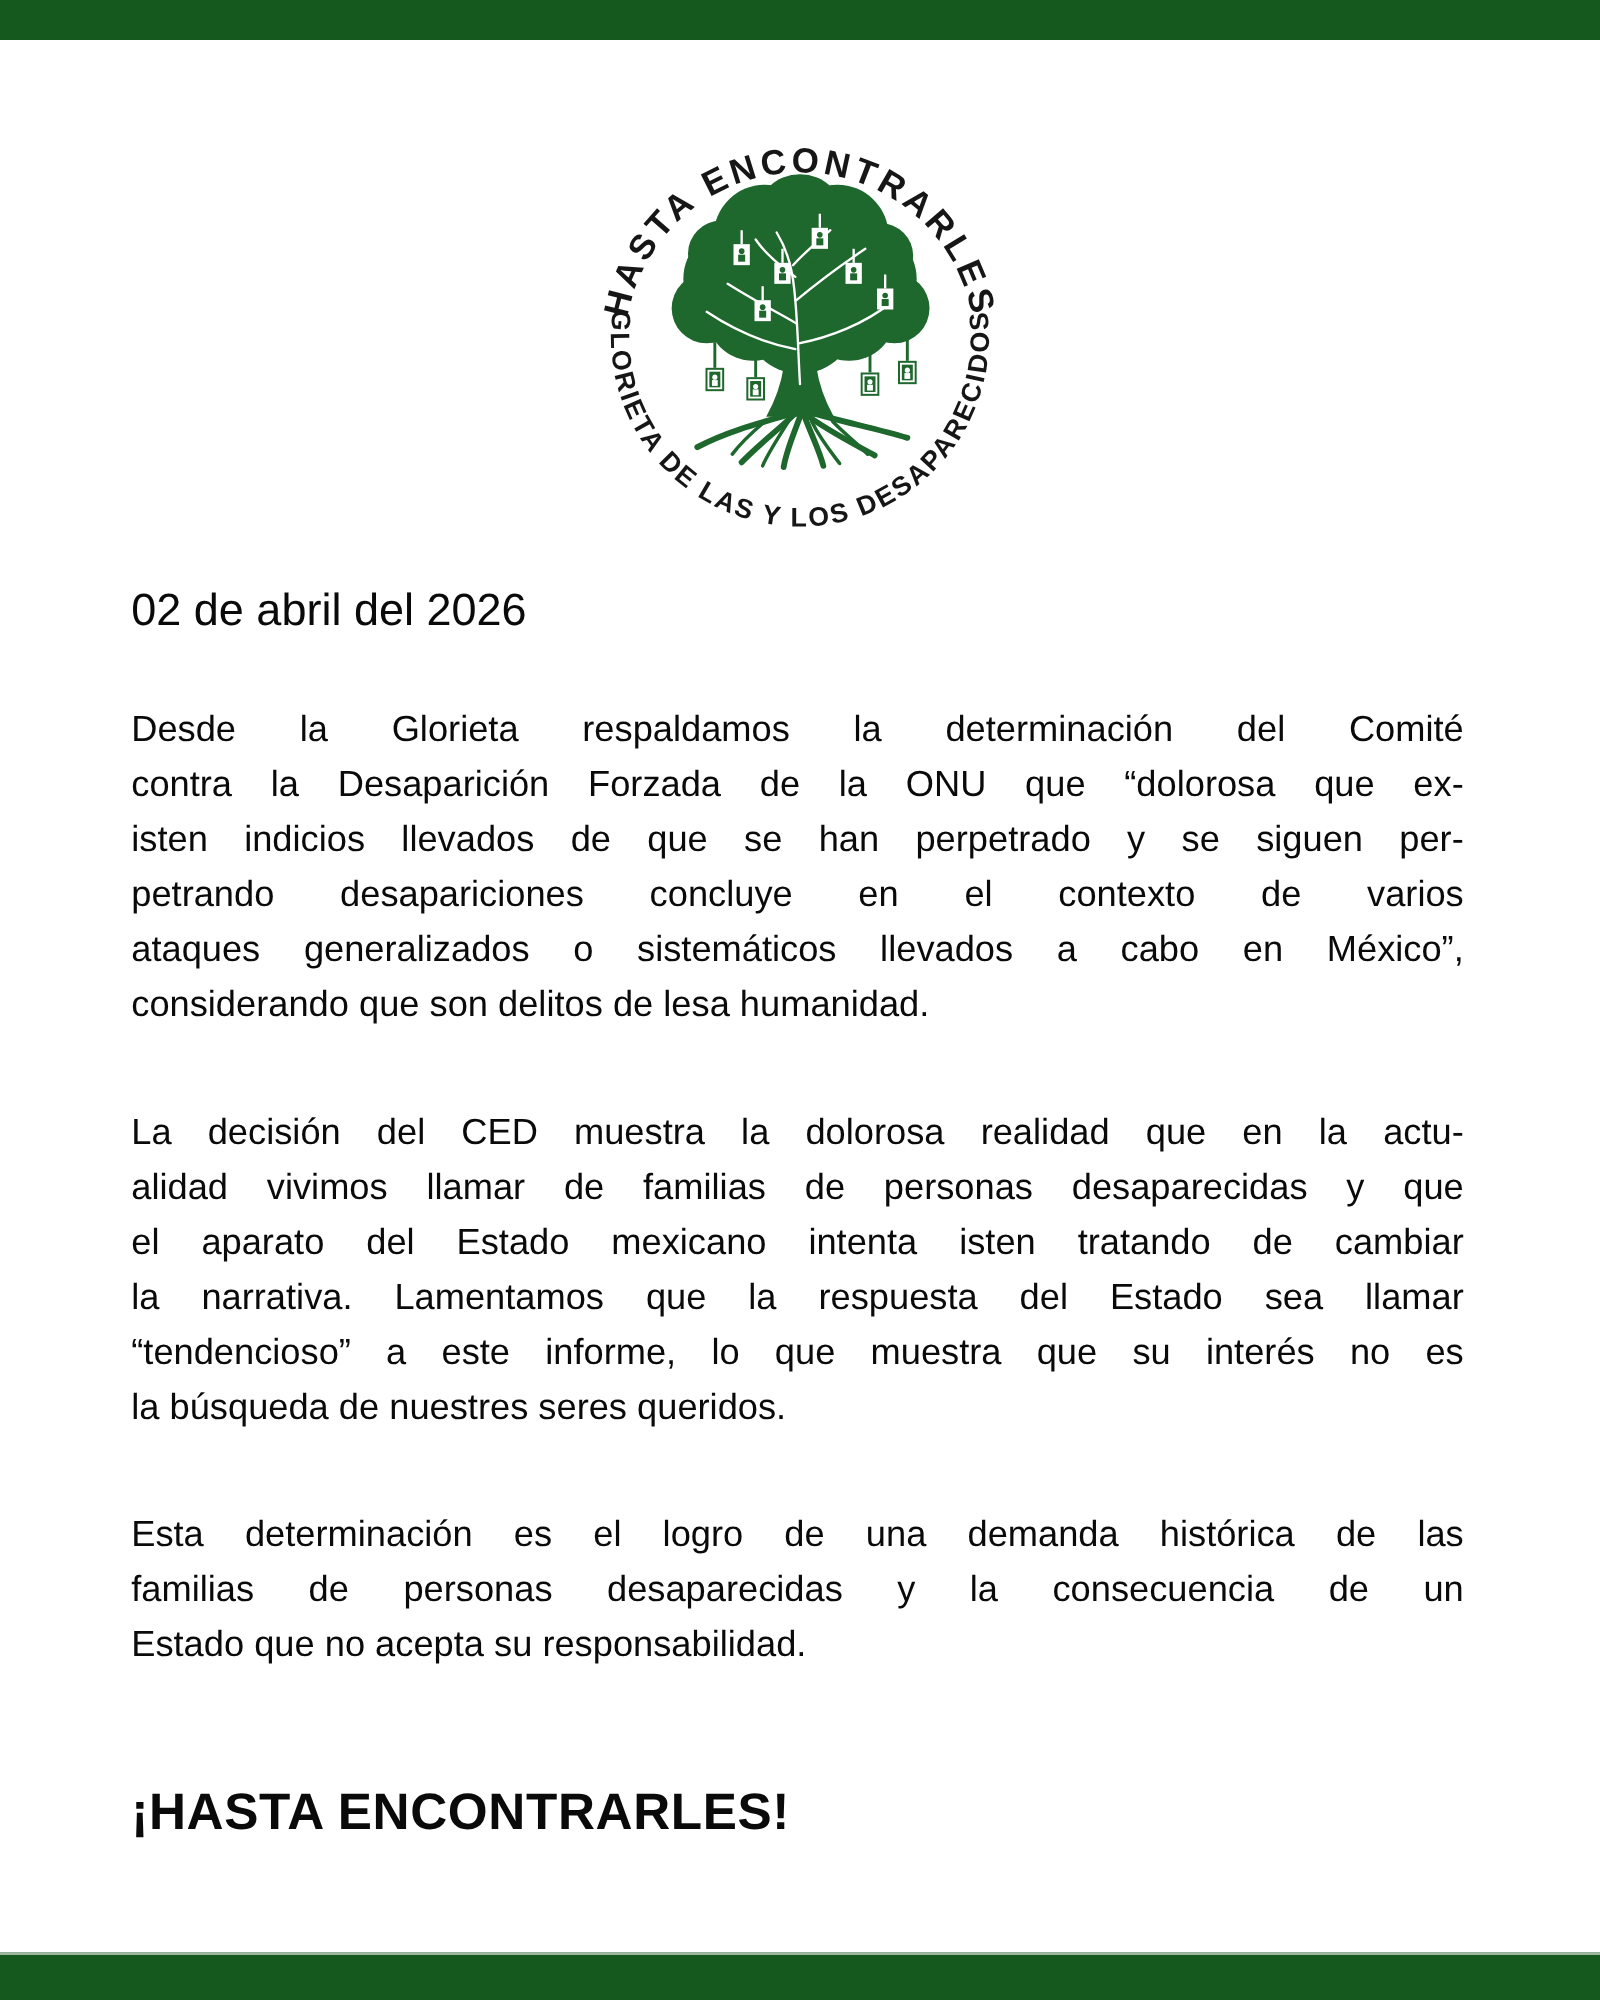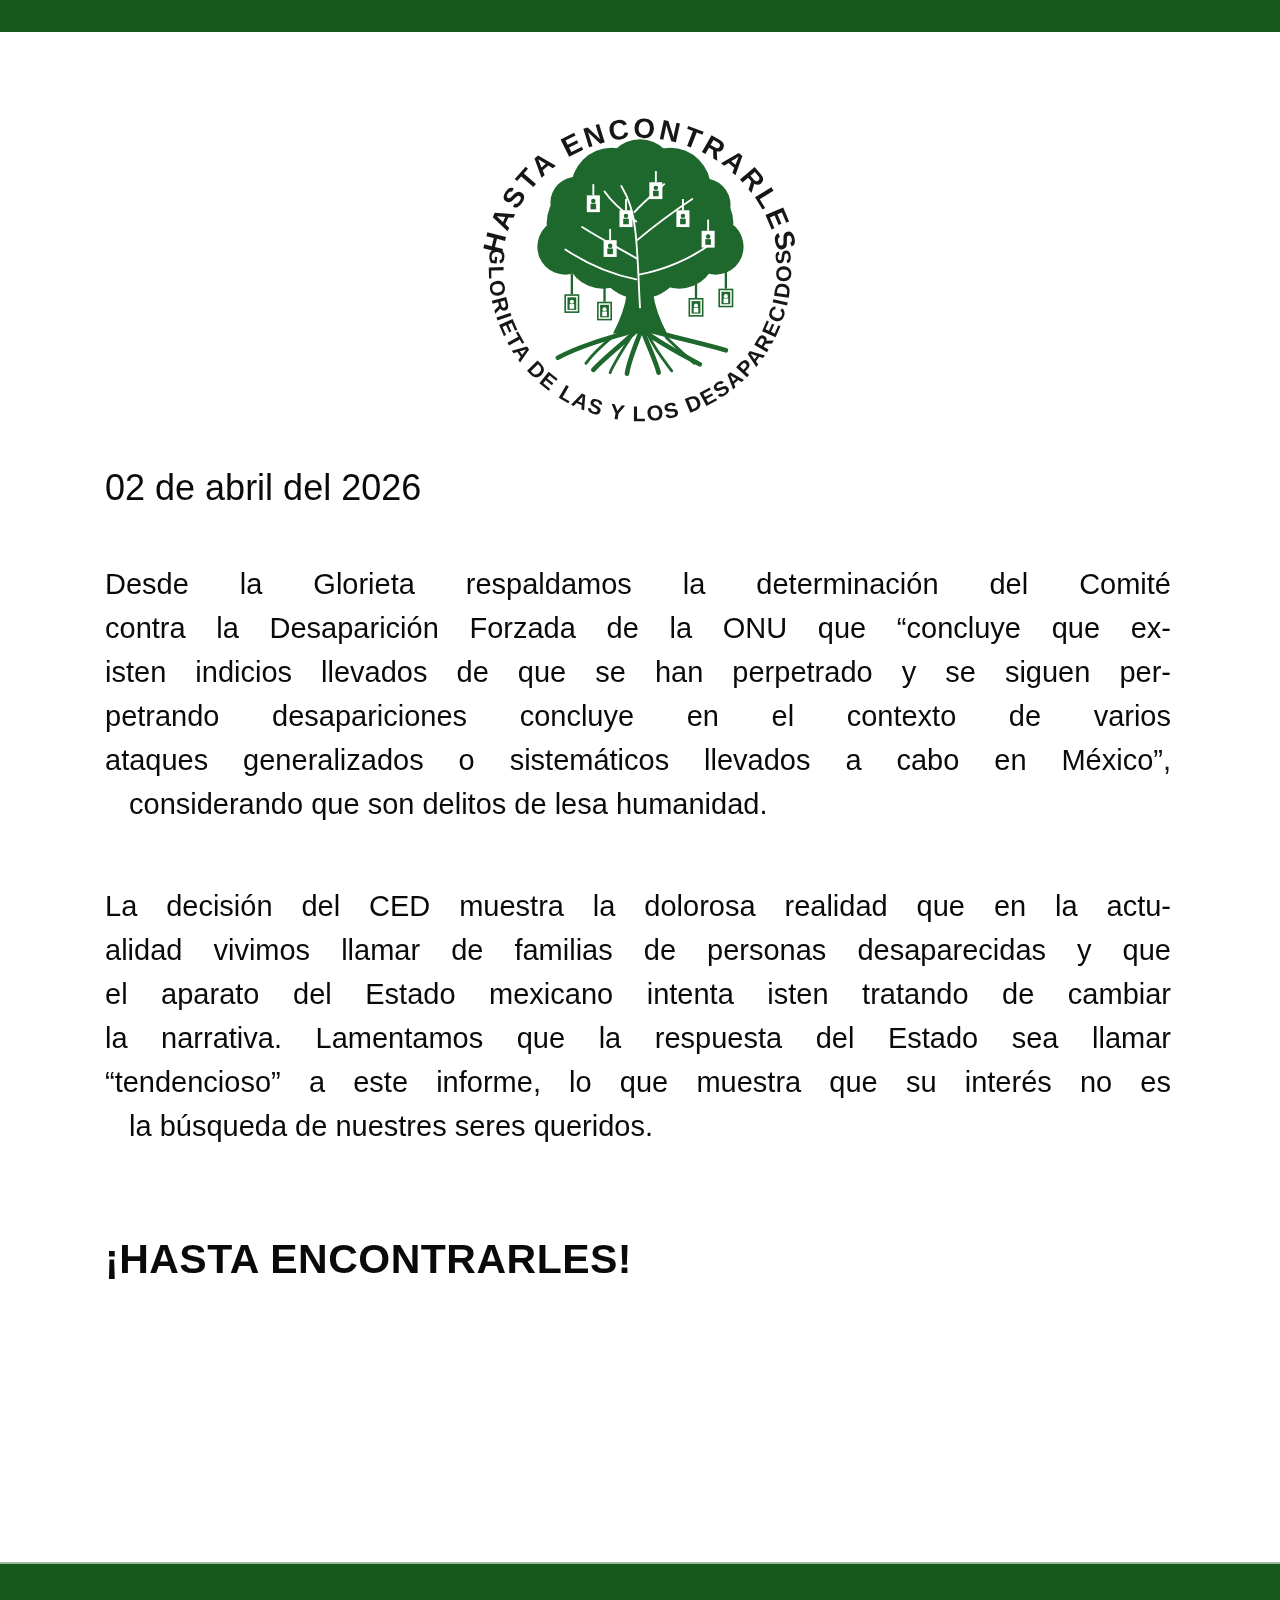--- a/index.html
+++ b/index.html
@@ -42,21 +42,21 @@
     font-size:36px;line-height:44px;
     text-align:left;
     margin-bottom:52px;
   }
   .para{margin-bottom:58px;}
   .line{
     font-size:29px;line-height:44px;
     text-align:justify;text-align-last:justify;
     white-space:normal;
   }
-  .line.last{text-align-last:left;margin-left:24px;}
+  .line.last{text-align-last:left;}
   .closing{
     margin-top:88px;
     margin-right:40px;
     text-align:left;
     font-weight:bold;
     font-size:41px;
     letter-spacing:0.5px;
   }
 </style>
 </head>
@@ -195,36 +195,41 @@
       </g>
     </svg>
   </div>
 
   <div class="content">
 
     <div class="date-line">02 de abril del 2026</div>
 
     <div class="para">
       <div class="line">Desde la Glorieta respaldamos la determinación del Comité</div>
-      <div class="line">contra la Desaparición Forzada de la ONU que “concluye que ex-</div>
+      <div class="line">contra la Desaparición Forzada de la ONU que “dolorosa que ex-</div>
       <div class="line">isten indicios llevados de que se han perpetrado y se siguen per-</div>
       <div class="line">petrando desapariciones concluye en el contexto de varios</div>
       <div class="line">ataques generalizados o sistemáticos llevados a cabo en México”,</div>
       <div class="line last">considerando que son delitos de lesa humanidad.</div>
     </div>
 
     <div class="para">
       <div class="line">La decisión del CED muestra la dolorosa realidad que en la actu-</div>
       <div class="line">alidad vivimos llamar de familias de personas desaparecidas y que</div>
       <div class="line">el aparato del Estado mexicano intenta isten tratando de cambiar</div>
       <div class="line">la narrativa. Lamentamos que la respuesta del Estado sea llamar</div>
       <div class="line">“tendencioso” a este informe, lo que muestra que su interés no es</div>
       <div class="line last">la búsqueda de nuestres seres queridos.</div>
     </div>
 
+    <div class="para">
+      <div class="line">Esta determinación es el logro de una demanda histórica de las</div>
+      <div class="line">familias de personas desaparecidas y la consecuencia de un</div>
+      <div class="line last">Estado que no acepta su responsabilidad.</div>
+    </div>
 
     <div class="closing">¡HASTA ENCONTRARLES!</div>
 
   </div>
 
   <div class="bar bar-bottom"></div>
 
 </div>
 
 </body></html>

